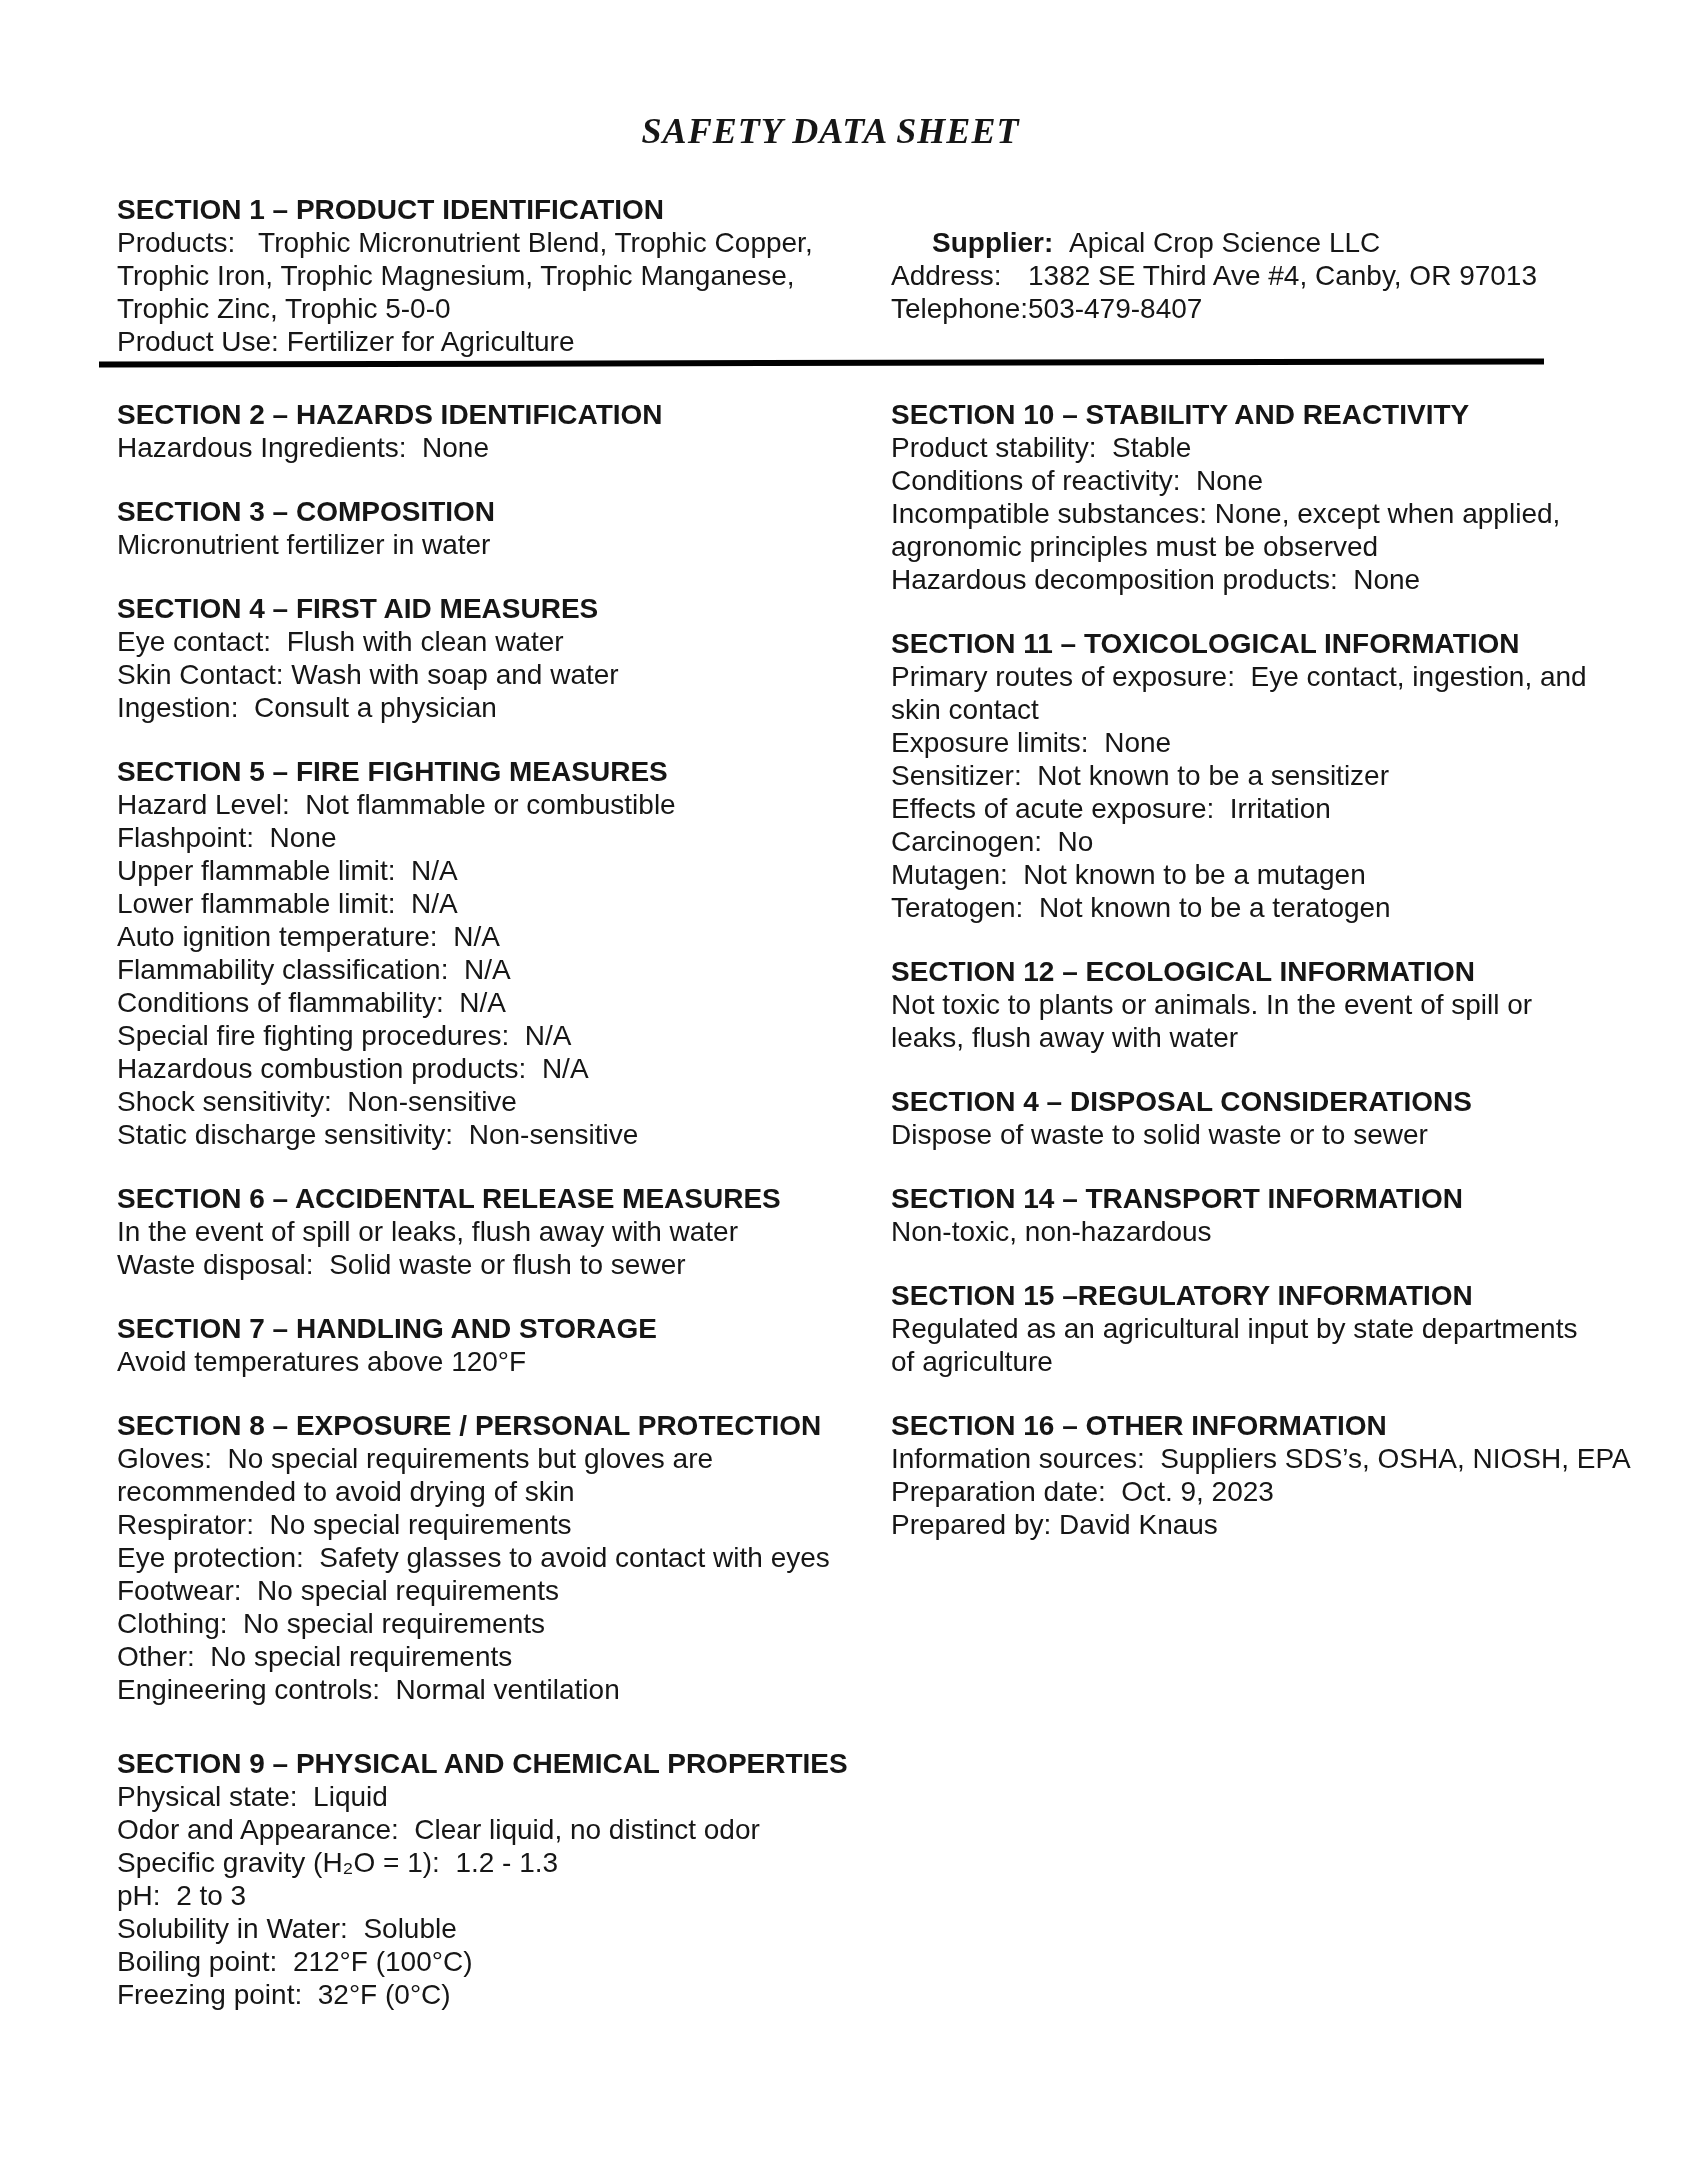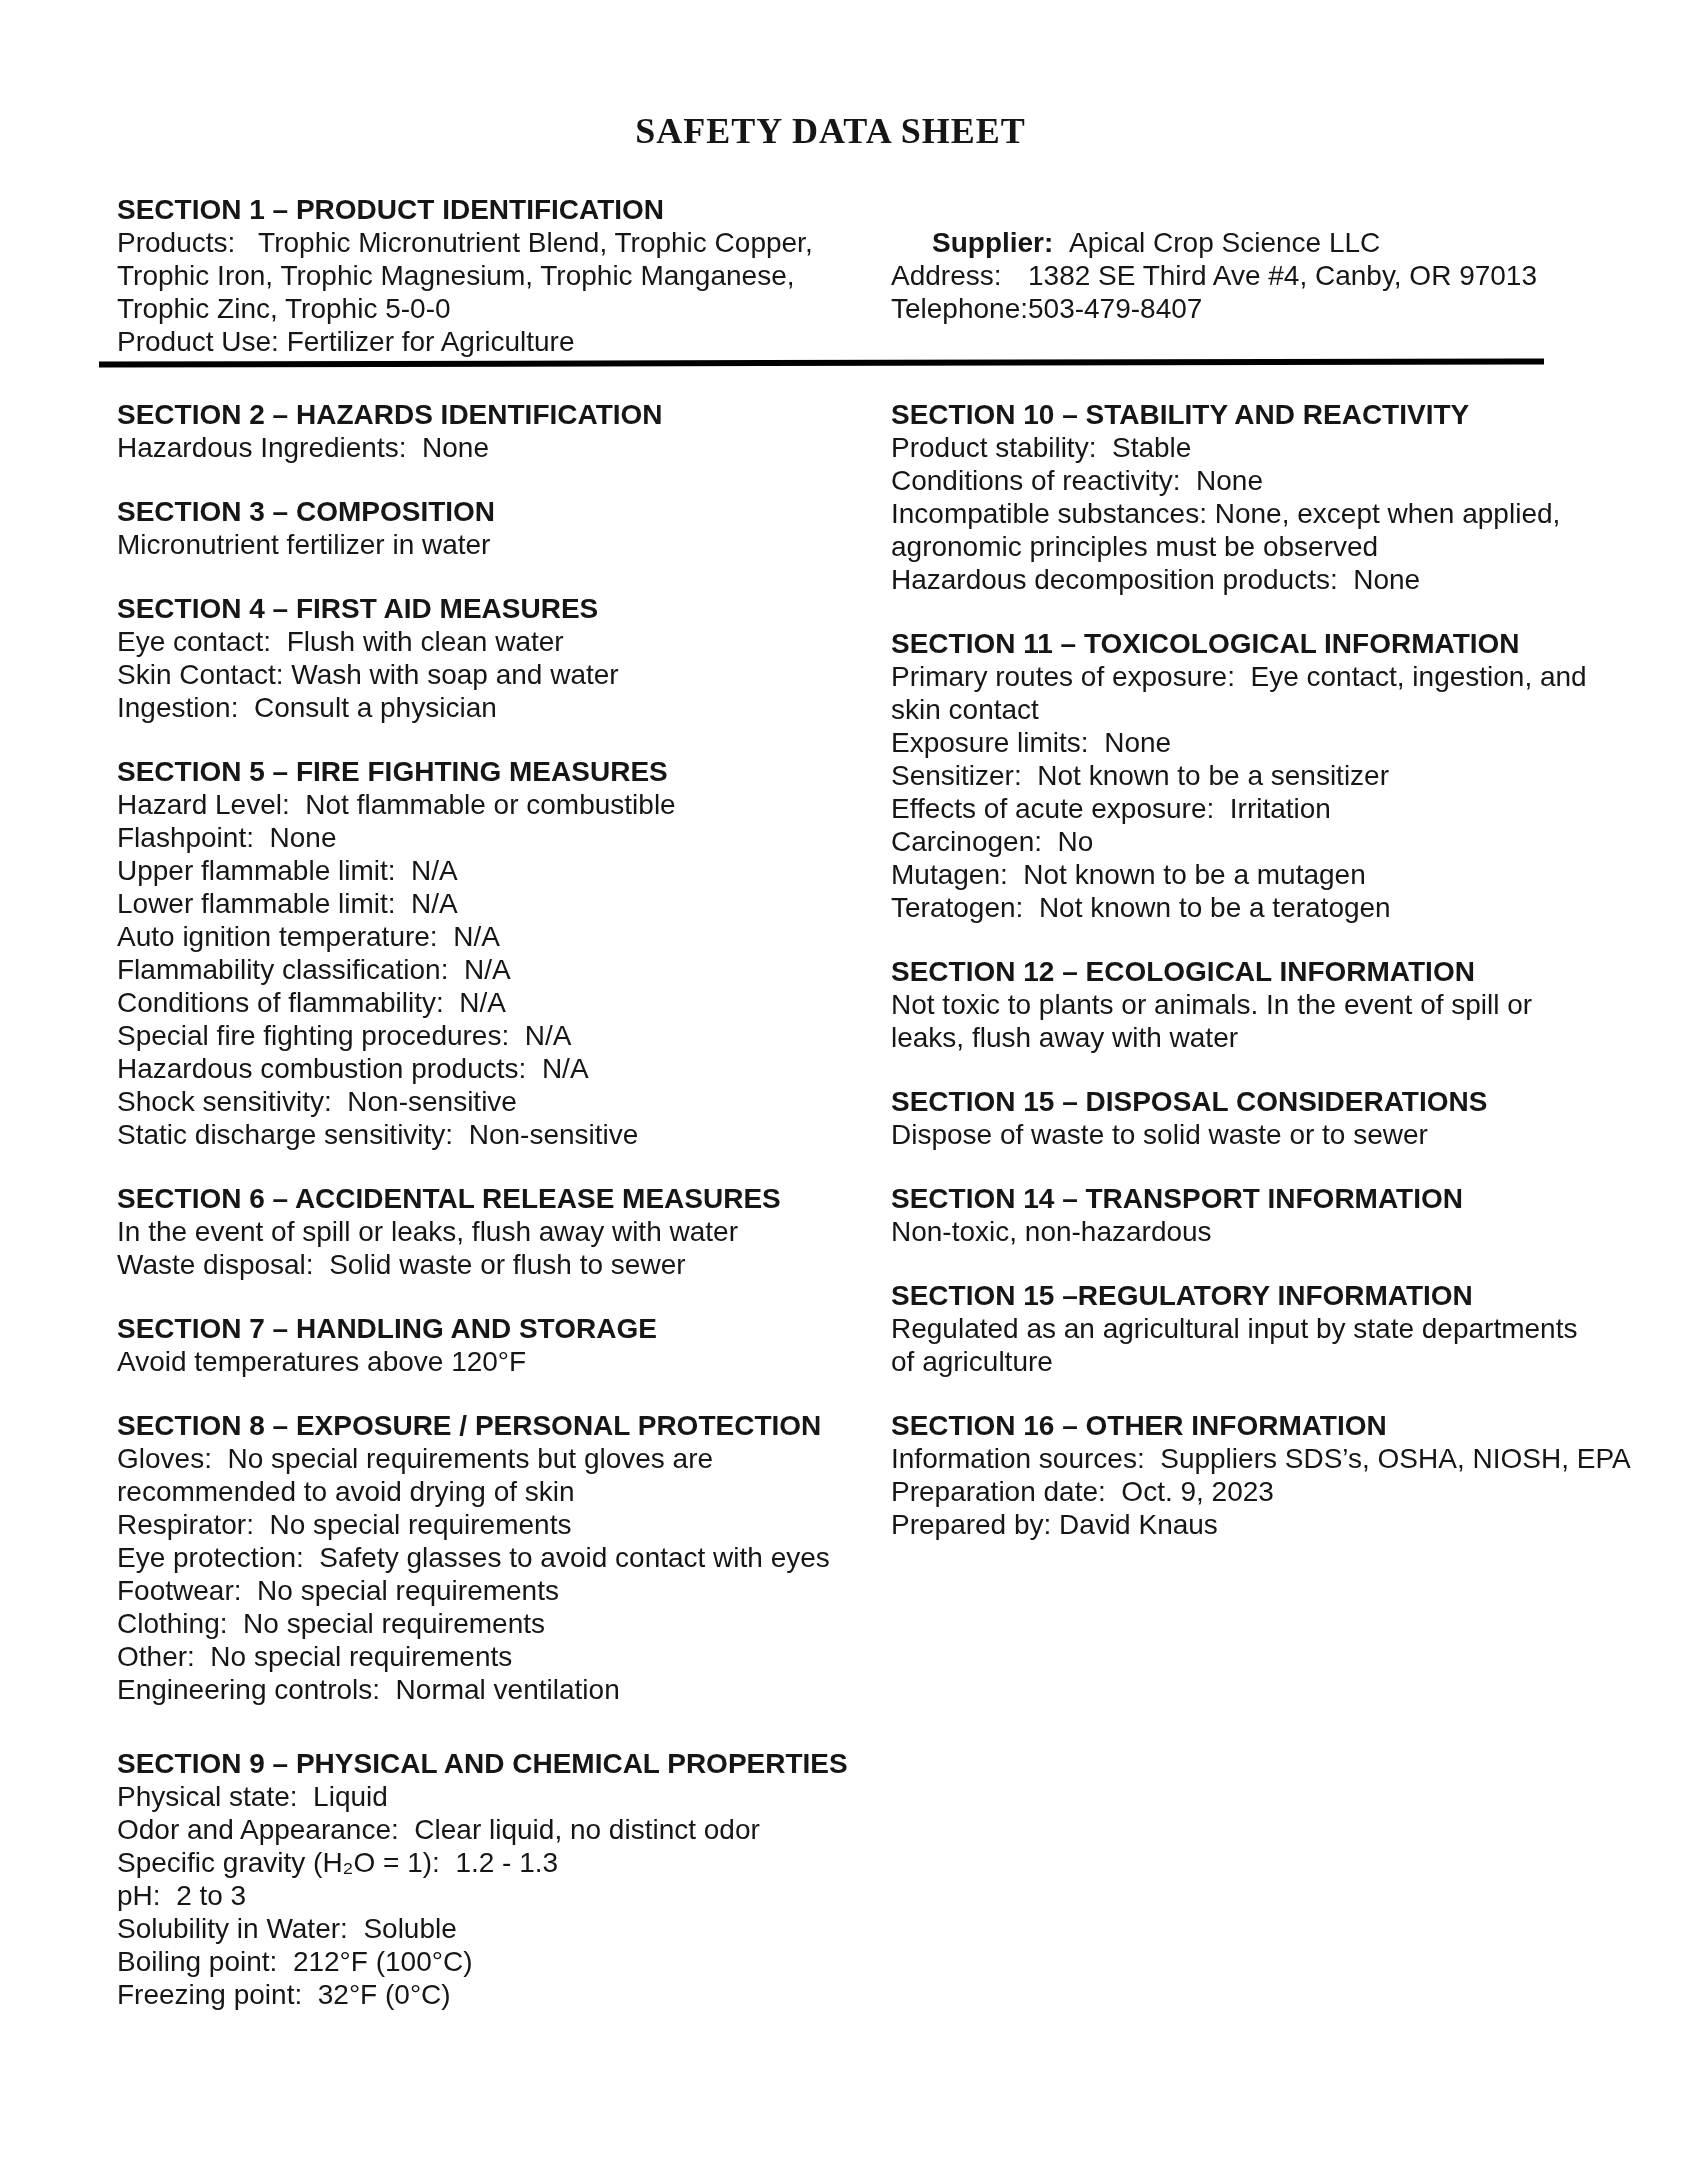--- a/index.html
+++ b/index.html
@@ -16,20 +16,21 @@
     overflow: hidden;
   }
   .title {
     font-family: "Liberation Serif", "DejaVu Serif", serif;
     font-weight: 700;
     font-size: 36px;
     line-height: 40px;
     letter-spacing: 1px;
     text-align: center;
     margin: 0 0 42px 0;
+    font-style: italic;
   }
   .ln { white-space: pre; line-height: 33px; height: 33px; }
   .hd { font-weight: 700; }
   .hdr { display: flex; }
   .hdr-left { width: 774px; flex: none; }
   .hdr-right { flex: none; padding-top: 33px; }
   .lbl { display: inline-block; width: 137px; }
   .b { font-weight: 700; margin-left: 41px; }
   .divider {
     margin-left: -18px;
@@ -165,21 +166,21 @@
         <div class="ln">Teratogen:  Not known to be a teratogen</div>
       </section>
 
       <section class="sec">
         <div class="ln hd">SECTION 12 – ECOLOGICAL INFORMATION</div>
         <div class="ln">Not toxic to plants or animals. In the event of spill or</div>
         <div class="ln">leaks, flush away with water</div>
       </section>
 
       <section class="sec">
-        <div class="ln hd">SECTION 15 – DISPOSAL CONSIDERATIONS</div>
+        <div class="ln hd">SECTION 4 – DISPOSAL CONSIDERATIONS</div>
         <div class="ln">Dispose of waste to solid waste or to sewer</div>
       </section>
 
       <section class="sec">
         <div class="ln hd">SECTION 14 – TRANSPORT INFORMATION</div>
         <div class="ln">Non-toxic, non-hazardous</div>
       </section>
 
       <section class="sec">
         <div class="ln hd">SECTION 15 –REGULATORY INFORMATION</div>

